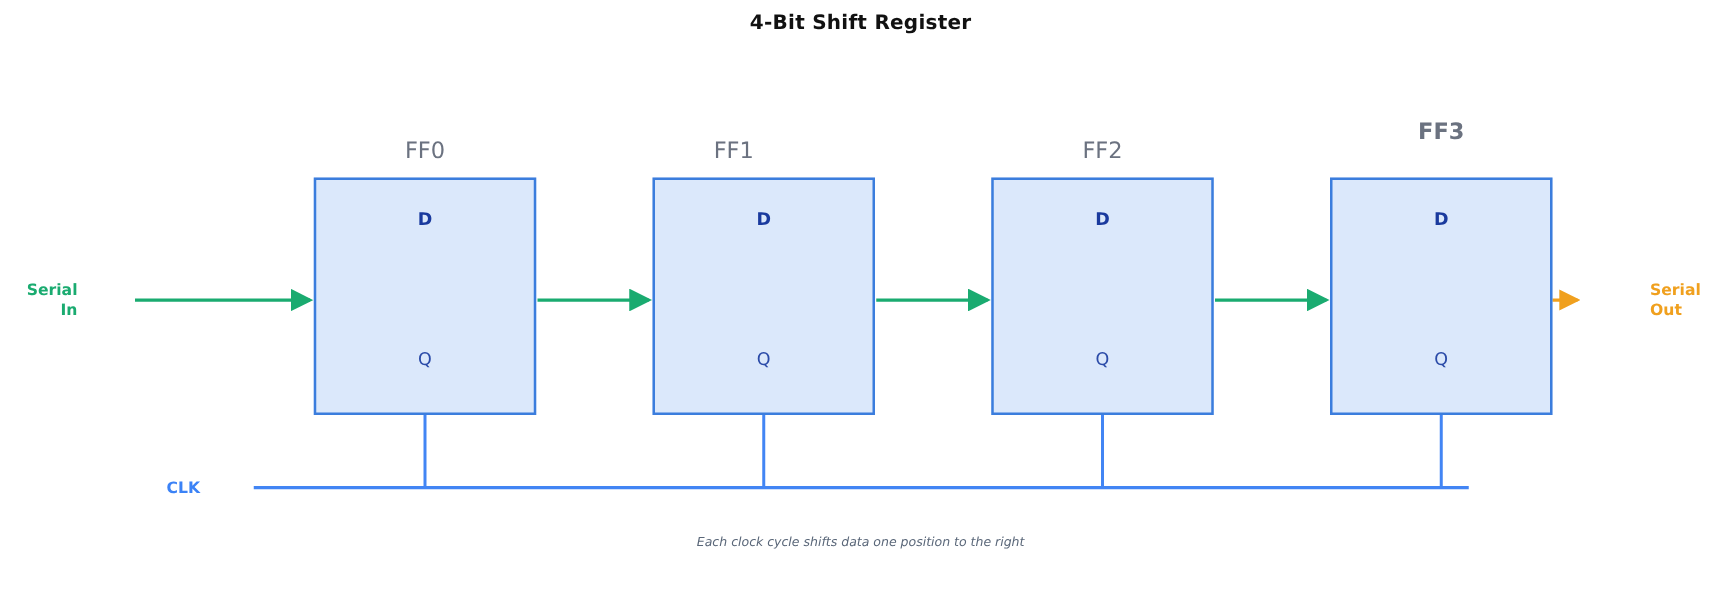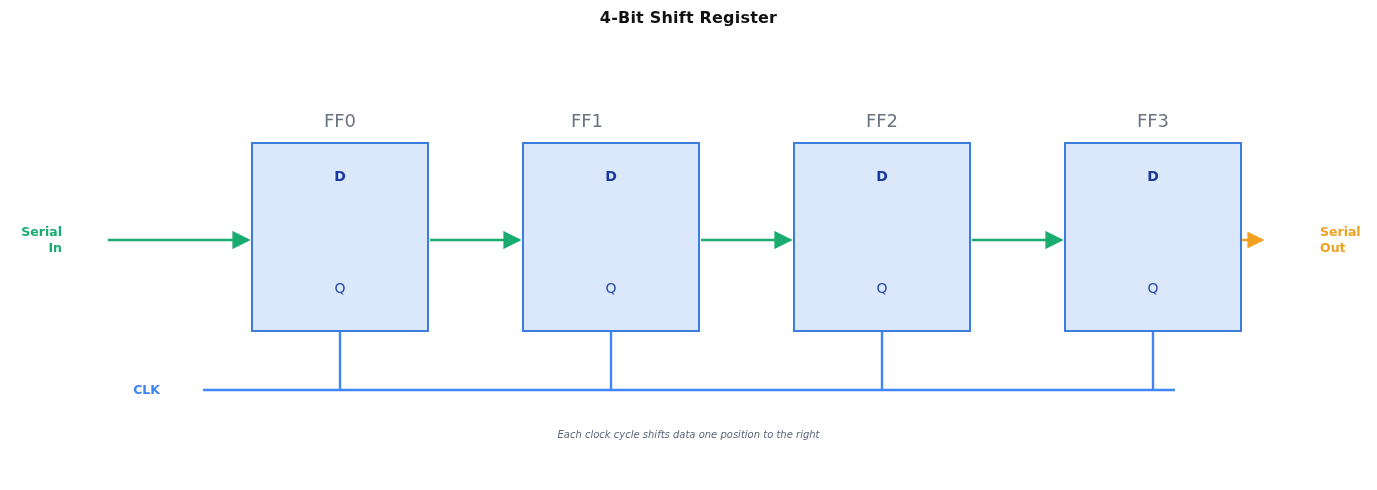--- a/index.html
+++ b/index.html
@@ -162,21 +162,21 @@
     <div class="ff-d">D</div>
     <div class="ff-q">Q</div>
   </div>
 
   <div class="ff-label" style="left:793px; top:110px;">FF2</div>
   <div class="ff-box" style="left:793px; top:142px;">
     <div class="ff-d">D</div>
     <div class="ff-q">Q</div>
   </div>
 
-  <div class="ff-label" style="left:1064px; top:110px;">FF3</div>
+  <div class="ff-label" style="left:1064px; top:95px;font-weight:bold;">FF3</div>
   <div class="ff-box" style="left:1064px; top:142px;">
     <div class="ff-d">D</div>
     <div class="ff-q">Q</div>
   </div>
 
   <div class="serial-in-label">
     <div>Serial</div>
     <div>In</div>
   </div>
 

